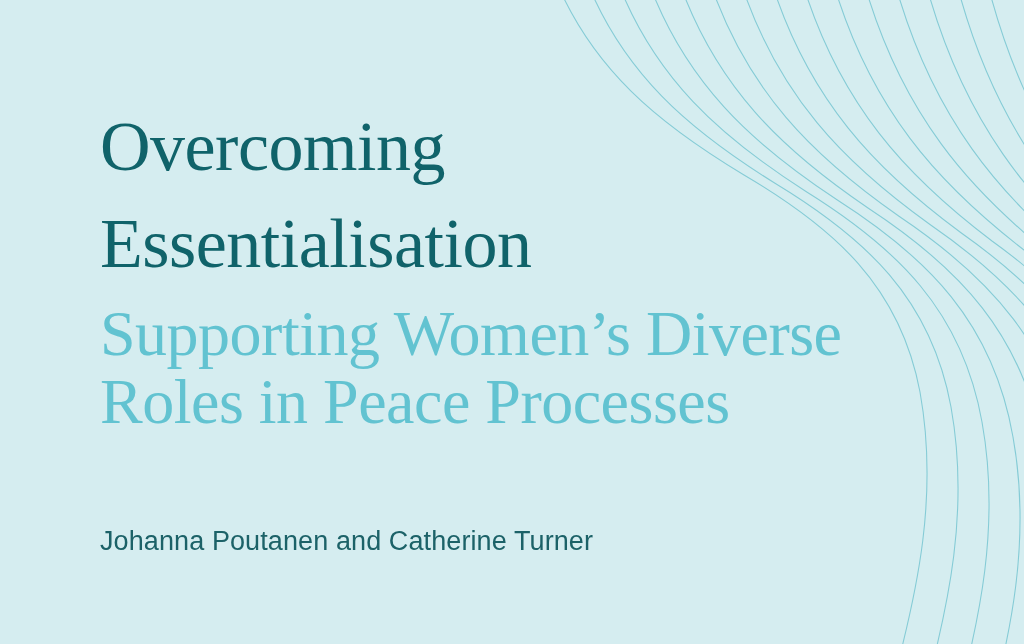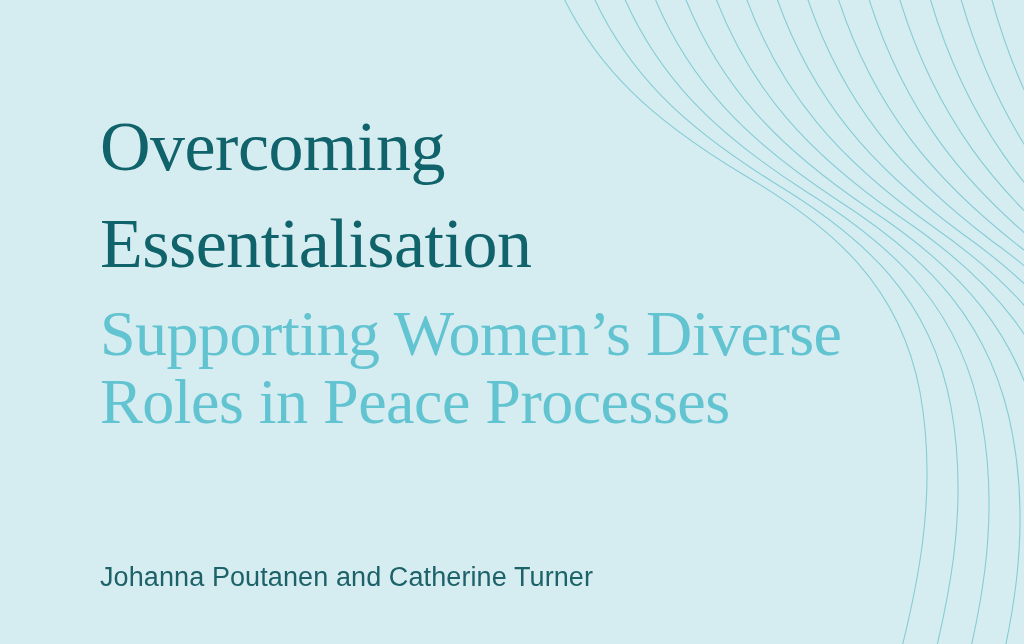--- a/index.html
+++ b/index.html
@@ -70,21 +70,21 @@
     font-size: 64px;
     line-height: 68px;
     font-weight: 400;
     color: #62c3d1;
     letter-spacing: -0.5px;
     white-space: nowrap;
   }
 
   #authors-block {
     position: absolute;
-    top: 560px;
+    top: 524px;
     left: 0;
     width: 820px;
   }
 
   #authors-line {
     font-family: "Liberation Sans", sans-serif;
     font-size: 27px;
     line-height: 34px;
     font-weight: 400;
     color: #1c6268;

